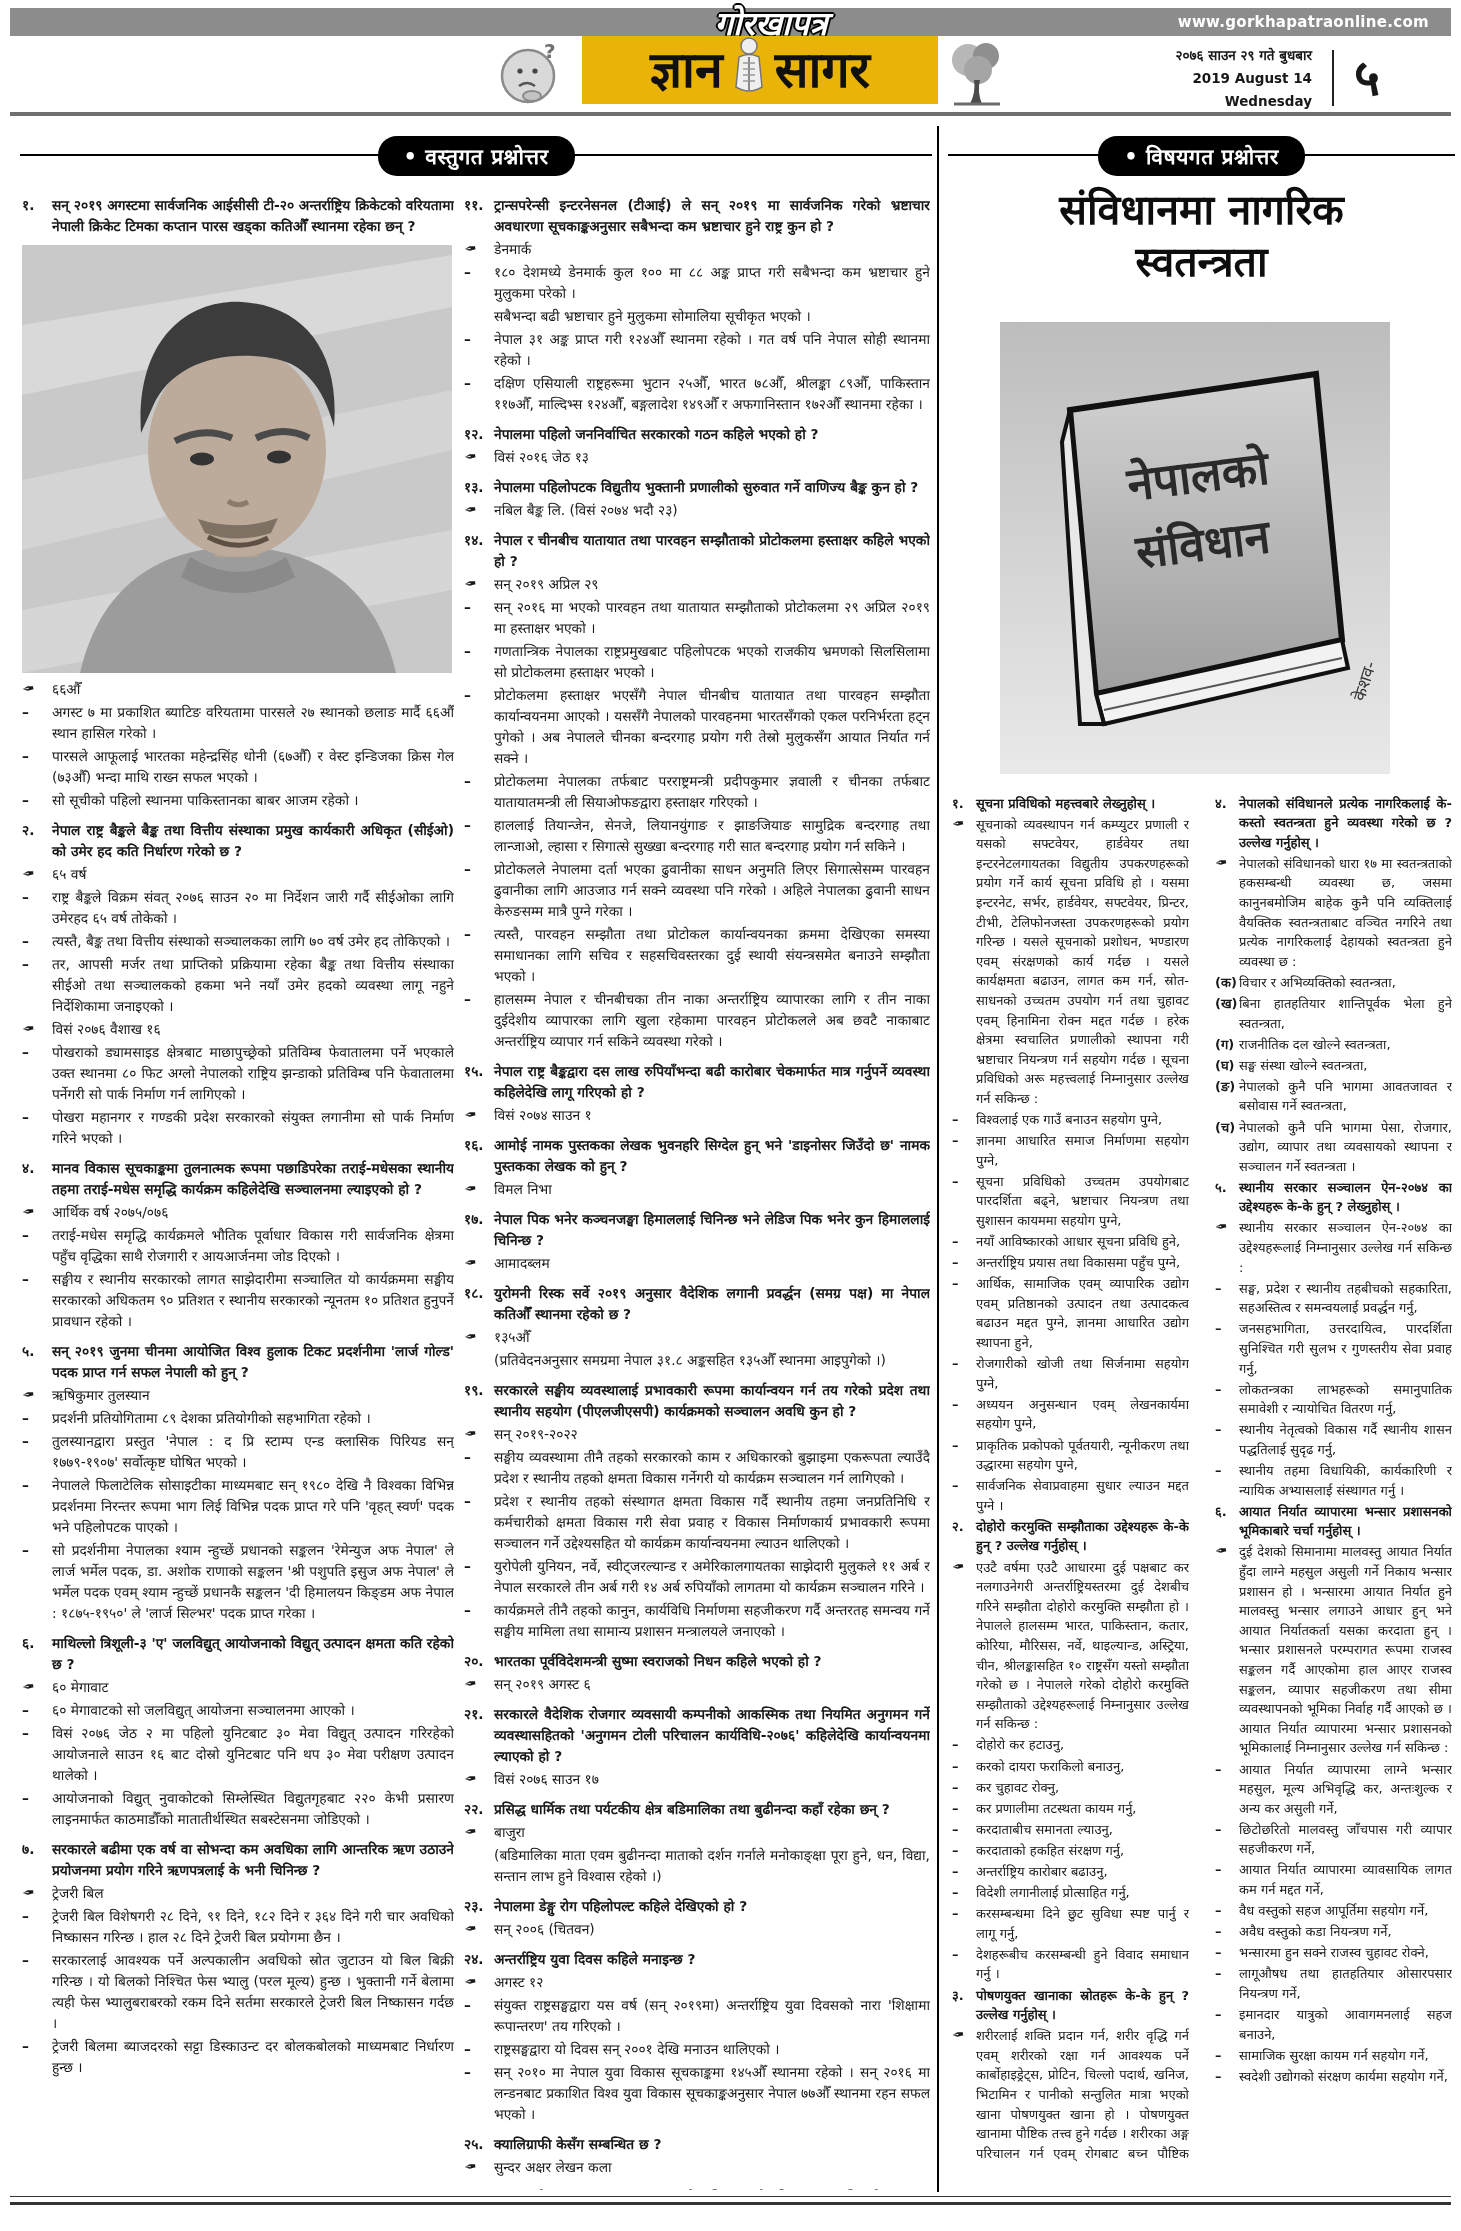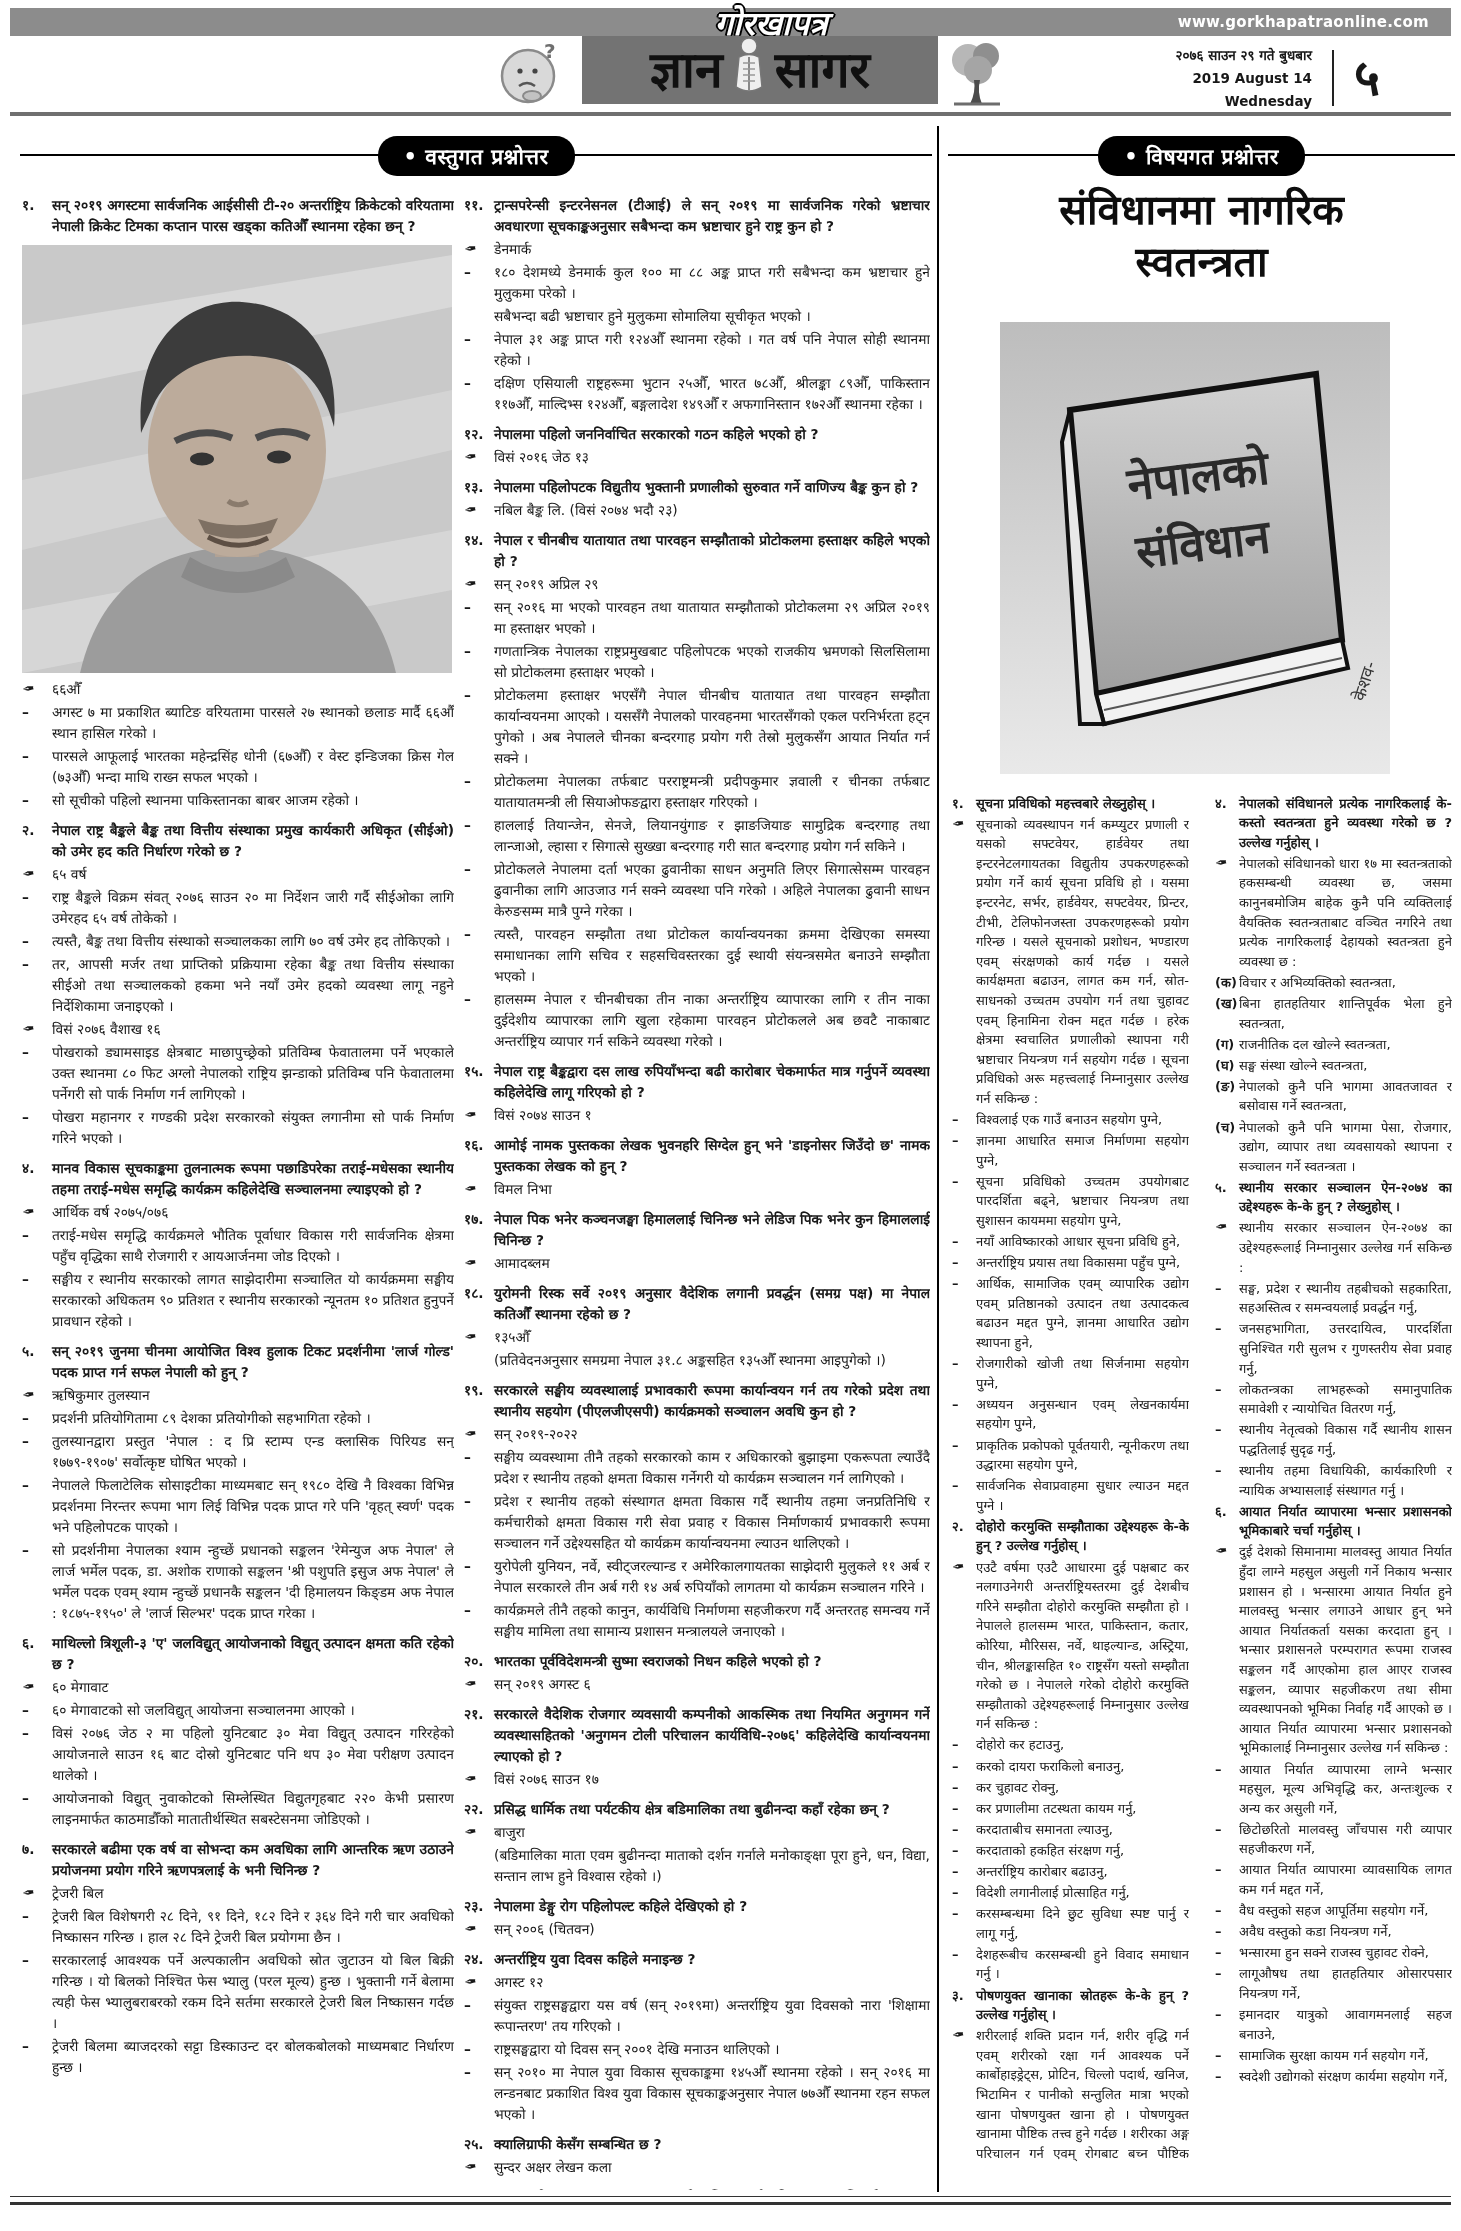--- a/index.html
+++ b/index.html
@@ -4,21 +4,21 @@
 <style>
   html,body{margin:0;padding:0;background:#e8e8e8;}
   .page{position:relative;width:1461px;height:2231px;background:#fff;overflow:hidden;
         font-family:"DejaVu Sans","Liberation Sans",sans-serif;color:#181818;}
   
   .topbar{position:absolute;left:10px;top:8px;right:10px;height:28px;background:#8c8c8c;}
   .site{position:absolute;right:22px;top:5px;color:#fff;font-size:15px;font-weight:bold;letter-spacing:.3px;}
   .masthead{position:absolute;left:676px;top:0px;width:190px;text-align:center;font-size:33px;font-weight:900;
             font-style:italic;color:#fff;
             text-shadow:-2px 0 #000,2px 0 #000,0 -2px #000,0 2px #000,-1px -1px #000,1px 1px #000,-1px 1px #000,1px -1px #000;}
-  .gyan-box{position:absolute;left:582px;top:36px;width:356px;height:68px;background:#737373;
+  .gyan-box{position:absolute;left:582px;top:36px;width:356px;height:68px;background:#eab308;
             display:flex;align-items:center;justify-content:center;gap:8px;}
   .gyan-word{font-size:50px;font-weight:900;color:#101010;line-height:1;}
   .icon-abs{position:absolute;}
   .dateblock{position:absolute;left:1122px;top:44px;display:flex;align-items:center;gap:20px;}
   .dates{width:190px;text-align:right;font-size:13.5px;font-weight:bold;line-height:1.7;}
   .date-vline{width:2px;height:56px;background:#222;}
   .pageno{font-size:50px;font-weight:900;line-height:1;}
   .hdr-rule{position:absolute;left:10px;right:10px;top:112px;border-top:4px solid #6f6f6f;}
   
   .sec-head{position:absolute;height:40px;}

